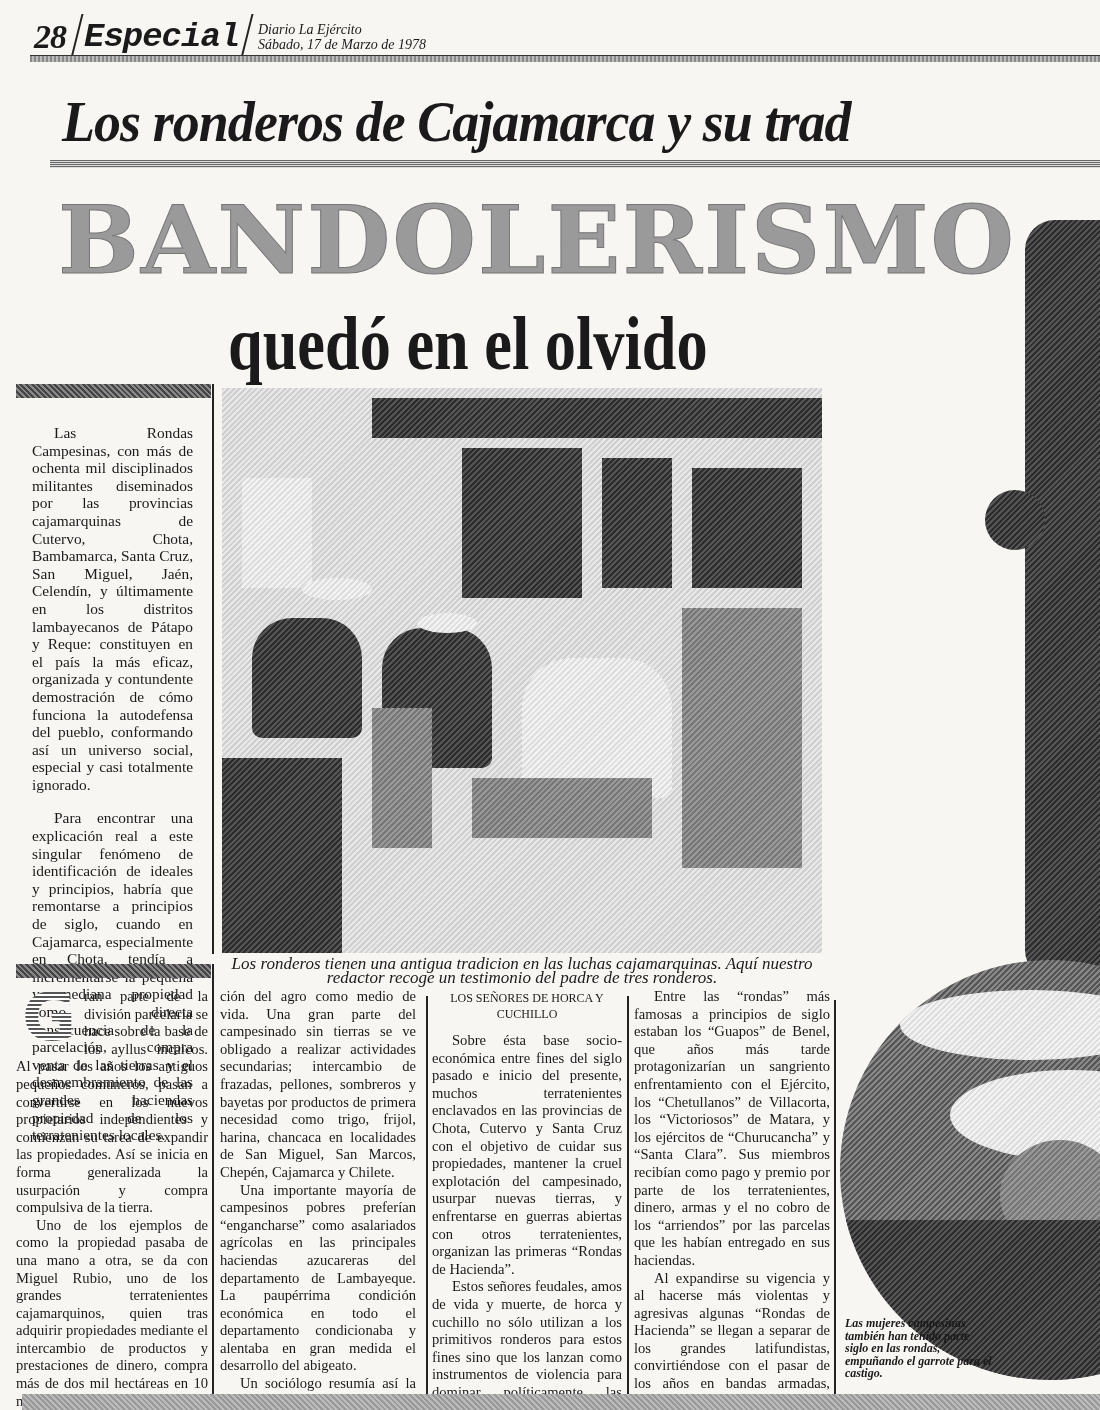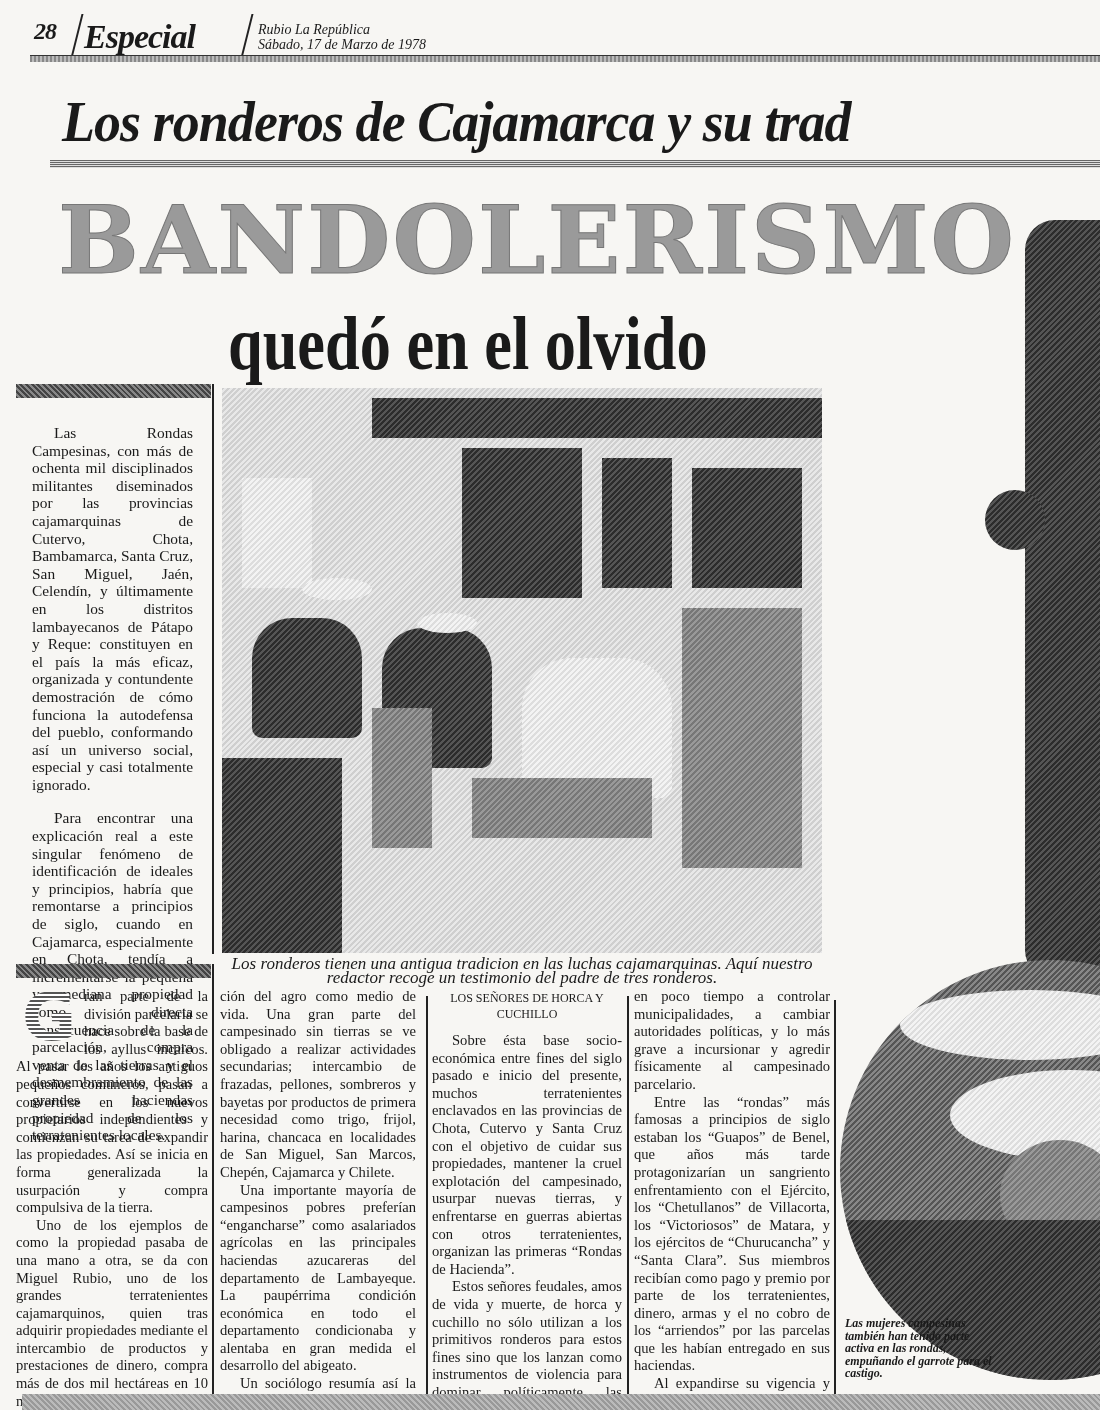--- a/index.html
+++ b/index.html
@@ -1,21 +1,21 @@
 <!DOCTYPE html>
 <html><head>
 <meta charset="utf-8">
 <style>
   html,body{margin:0;padding:0;}
   body{width:1100px;height:1410px;background:#f7f6f3;position:relative;overflow:hidden;font-family:"Liberation Serif","DejaVu Serif",serif;color:#1a1a1a;}
   .abs{position:absolute;}
   
-  .page-num{left:34px;top:18px;font-size:24px;font-weight:bold;font-style:italic;letter-spacing:-1px;}
+  .page-num{left:34px;top:18px;font-size:34px;font-weight:bold;font-style:italic;letter-spacing:-1px;}
   .slash{top:14px;width:2px;height:44px;background:#222;transform:skewX(-14deg);}
-  .section{left:84px;top:18px;font-size:34px;font-weight:bold;font-style:italic;letter-spacing:-1px;}
+  .section{left:84px;top:18px;font-size:34px;font-weight:bold;font-style:italic;letter-spacing:-1px;font-family:Liberation Mono, monospace;}
   .pub{left:258px;top:22px;font-size:14px;font-style:italic;line-height:15px;}
   .rule-top{left:30px;top:55px;width:1070px;height:6px;background:repeating-linear-gradient(90deg,#888 0 2px,#bbb 2px 4px);border-top:1px solid #333;}
   .kicker{left:62px;top:88px;font-size:58px;font-weight:bold;font-style:italic;white-space:nowrap;letter-spacing:-1px;transform:scaleX(0.93);transform-origin:left;}
   .rule-kicker{left:50px;top:160px;width:1050px;height:8px;background:repeating-linear-gradient(180deg,#666 0 1px,#ddd 1px 2px);}
   .headline{left:58px;top:185px;font-family:"DejaVu Serif",serif;font-weight:bold;font-size:94px;color:#9a9a9a;letter-spacing:2px;white-space:nowrap;-webkit-text-stroke:1px #777;transform:scaleX(1.02);transform-origin:left;}
   .subhead{left:228px;top:300px;font-size:76px;font-weight:bold;white-space:nowrap;transform:scaleX(0.82);transform-origin:left;}
   
   .bar{height:14px;background:repeating-linear-gradient(45deg,#444 0 2px,#888 2px 4px);}
   .col{font-size:15.4px;line-height:17.6px;text-align:justify;hyphens:manual;}
   .col p{margin:16px;text-indent:22px;}
@@ -39,21 +39,21 @@
   .bottom-strip{left:22px;top:1394px;width:1078px;height:16px;background:repeating-linear-gradient(45deg,#999 0 2px,#bbb 2px 4px);}
 </style>
 </head>
 <body>
 
 <div class="abs page-num">28</div>
 <div class="abs slash" style="left:76px"></div>
 <div class="abs section">Especial</div>
 <div class="abs slash" style="left:246px"></div>
 <div class="abs pub">
-  <div>Rubio La República</div>
+  <div>Diario La Ejército</div>
   <div>Sábado, 17 de Marzo de 1978</div>
 </div>
 <div class="abs rule-top"></div>
 
 <div class="abs kicker">Los ronderos de Cajamarca y su trad</div>
 <div class="abs rule-kicker"></div>
 <div class="abs headline">BANDOLERISMO</div>
 <div class="abs subhead">quedó en el olvido</div>
 
 <div class="abs bar" style="left:16px;top:384px;width:195px;"></div>
@@ -85,21 +85,21 @@
   <div class="shape" style="left:40px;top:0;width:75px;height:760px;border-radius:30px 0 0 30px;"></div>
   <div class="shape" style="left:0;top:270px;width:60px;height:60px;border-radius:50%;"></div>
 </div>
 
 <div class="abs photo-circle" title="Mujeres campesinas con sombreros">
   <div class="shape light" style="left:60px;top:30px;width:260px;height:70px;border-radius:50%;"></div>
   <div class="shape light" style="left:110px;top:110px;width:240px;height:90px;border-radius:50%;"></div>
   <div class="shape mid" style="left:160px;top:180px;width:120px;height:110px;border-radius:50%;"></div>
   <div class="shape" style="left:0;top:260px;width:420px;height:160px;"></div>
 </div>
-<div class="abs caption2">Las mujeres campesinas también han tenido parte activa en las rondas, empuñando el garrote para el castigo.</div>
+<div class="abs caption2">Las mujeres campesinas también han tenido parte siglo en las rondas, empuñando el garrote para el castigo.</div>
 
 <div class="abs bar" style="left:16px;top:964px;width:195px;"></div>
 
 <div class="abs col2" style="left:16px;top:988px;width:192px;">
   <p class="noindent"><span class="dropcap">G</span><span>ran parte de la división parcelaria se hace sobre la base de los ayllus incaicos. Al pasar los años los antiguos pequeños comuneros, pasan a convertirse en los nuevos propietarios independientes y comienzan su tarea de expandir las propiedades. Así se inicia en forma generalizada la usurpación y compra compulsiva de la tierra.</span></p>
   <p>Uno de los ejemplos de como la propiedad pasaba de una mano a otra, se da con Miguel Rubio, uno de los grandes terratenientes cajamarquinos, quien tras adquirir propiedades mediante el intercambio de productos y prestaciones de dinero, compra más de dos mil hectáreas en 10 mil soles, en el año 1920.</p>
 
 </div>
 <div class="abs vline" style="left:212px;top:964px;height:430px;"></div>
 
@@ -112,19 +112,18 @@
 
 <div class="abs col2" style="left:432px;top:990px;width:190px;">
   <div class="subhd">LOS SEÑORES DE HORCA Y CUCHILLO</div>
   <p>Sobre ésta base socio-económica entre fines del siglo pasado e inicio del presente, muchos terratenientes enclavados en las provincias de Chota, Cutervo y Santa Cruz con el objetivo de cuidar sus propiedades, mantener la cruel explotación del campesinado, usurpar nuevas tierras, y enfrentarse en guerras abiertas con otros terratenientes, organizan las primeras “Rondas de Hacienda”.</p>
   <p>Estos señores feudales, amos de vida y muerte, de horca y cuchillo no sólo utilizan a los primitivos ronderos para estos fines sino que los lanzan como instrumentos de violencia para dominar políticamente las comarcas vecinas, y cazar a campesinos para “negociarlos” en los grandes ingenios azucareros de la costa norte.</p>
 
 </div>
 <div class="abs vline" style="left:627px;top:996px;height:398px;"></div>
 
 <div class="abs col2" style="left:634px;top:988px;width:196px;">
-  <p class="noindent">en poco tiempo a controlar municipalidades, a cambiar autoridades políticas, y lo más grave a incursionar y agredir físicamente al campesinado parcelario.</p>
   <p>Entre las “rondas” más famosas a principios de siglo estaban los “Guapos” de Benel, que años más tarde protagonizarían un sangriento enfrentamiento con el Ejército, los “Chetullanos” de Villacorta, los “Victoriosos” de Matara, y los ejércitos de “Churucancha” y “Santa Clara”. Sus miembros recibían como pago y premio por parte de los terratenientes, dinero, armas y el no cobro de los “arriendos” por las parcelas que les habían entregado en sus haciendas.</p>
   <p>Al expandirse su vigencia y al hacerse más violentas y agresivas algunas “Rondas de Hacienda” se llegan a separar de los grandes latifundistas, convirtiéndose con el pasar de los años en bandas armadas, terror de sus antiguos amos y causa fundamental de que el abigeato, la muerte y la violencia convirtieran por décadas a muchas provincias caja-</p>
 </div>
 <div class="abs vline" style="left:834px;top:1000px;height:394px;"></div>
 
 <div class="abs bottom-strip"></div>
 
 </body></html>

